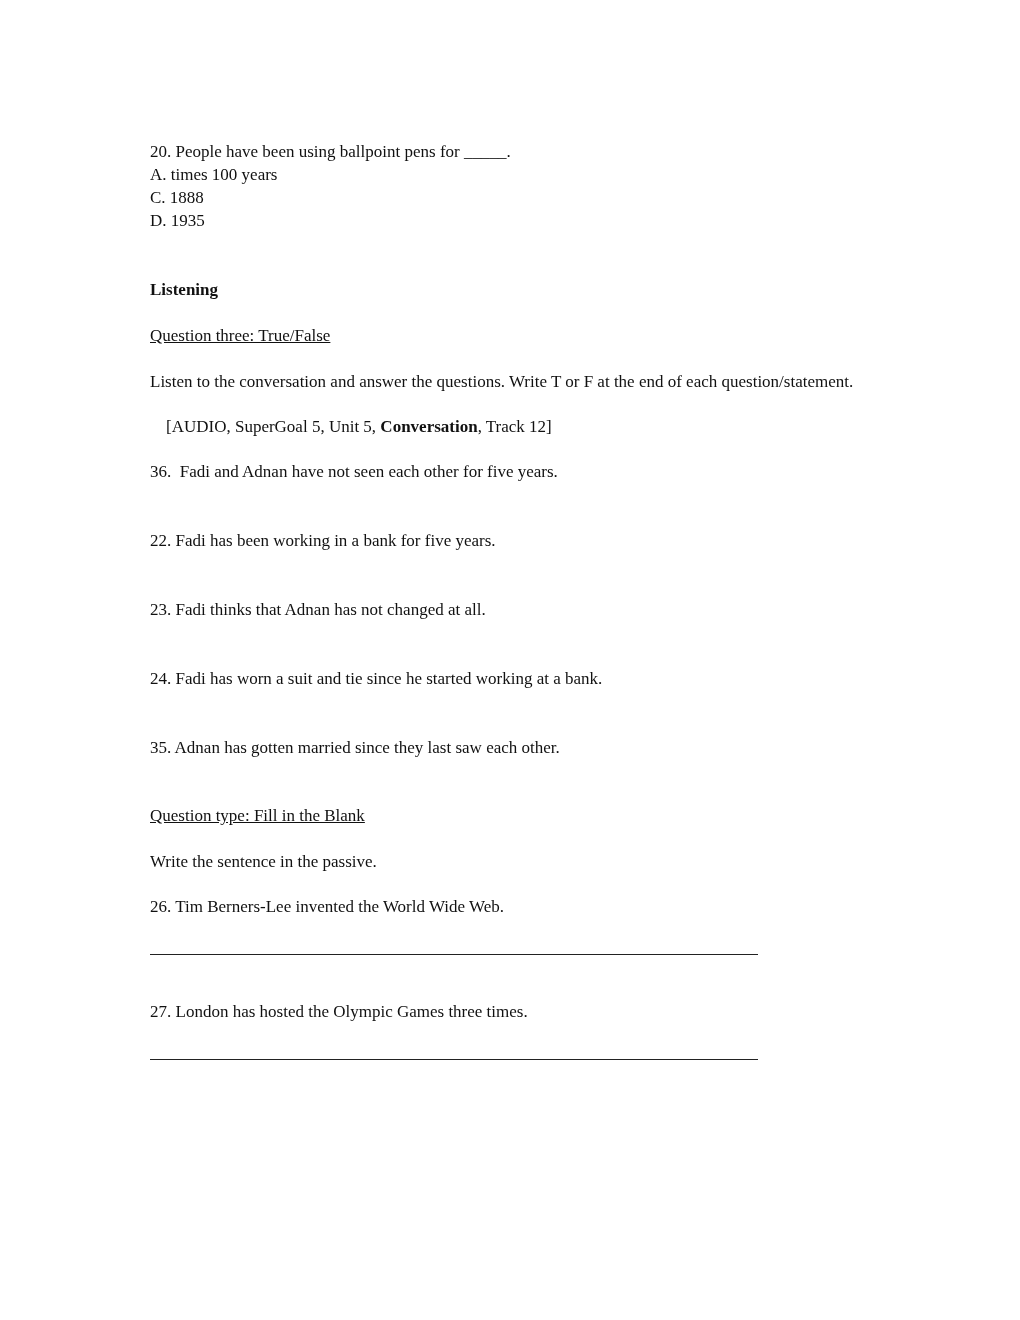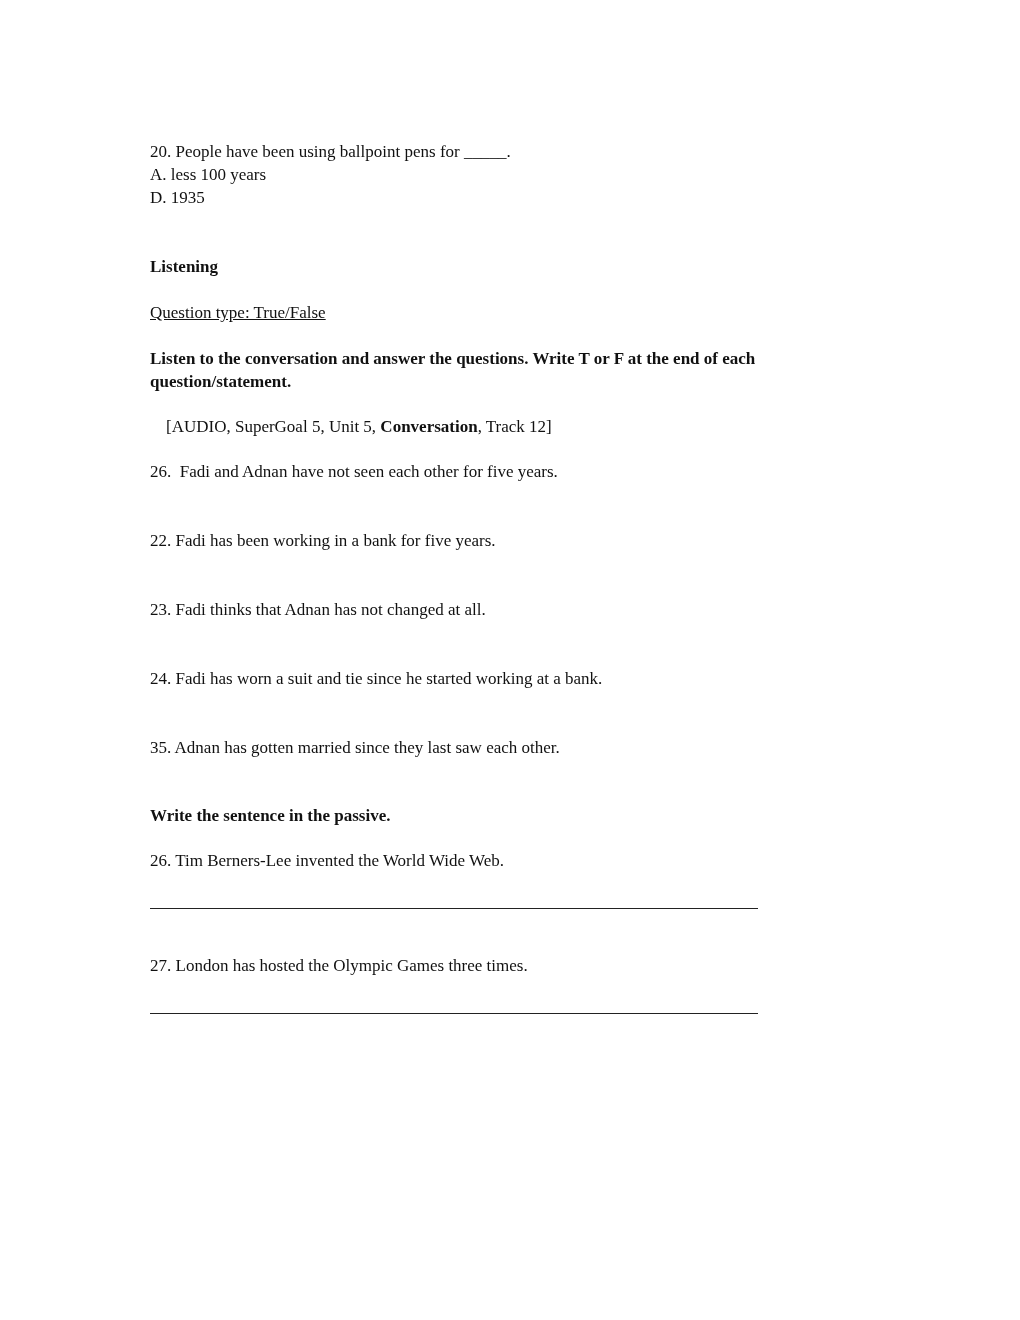--- a/index.html
+++ b/index.html
@@ -37,21 +37,21 @@
   }
   .heading {
     font-weight: bold;
     margin: 12px 0 23px 0;
   }
   .qtype {
     text-decoration: underline;
     margin: 0 0 23px 0;
   }
   .bold-instructions {
-    font-weight: bold;
+    font-weight: normal;
     margin: 0 0 22px 0;
   }
   .audio-line {
     margin: 0 0 22px 16px;
   }
   .audio-line .bold {
     font-weight: bold;
   }
   .listening-q {
     margin: 0 0 46px 0;
@@ -71,36 +71,38 @@
   }
 </style>
 </head>
 <body>
 
 <div class="page">
   <div class="content">
 
     <div class="block tight">
       <p>20. People have been using ballpoint pens for _____.</p>
-      <p>A. less 100 years</p>
+      <p>A. times 100 years</p>
+      <p>C. 1888</p>
       <p>D. 1935</p>
     </div>
 
     <p class="heading">Listening</p>
-    <p class="qtype">Question type: True/False</p>
+    <p class="qtype">Question three: True/False</p>
     <p class="bold-instructions">Listen to the conversation and answer the questions. Write T or F at the end of each question/statement.</p>
 
     <p class="audio-line"><span>[AUDIO, SuperGoal 5, Unit 5, </span><span class="bold">Conversation</span><span>, Track 12]</span></p>
 
-    <p class="listening-q">26.  Fadi and Adnan have not seen each other for five years.</p>
+    <p class="listening-q">36.  Fadi and Adnan have not seen each other for five years.</p>
     <p class="listening-q">22. Fadi has been working in a bank for five years.</p>
     <p class="listening-q">23. Fadi thinks that Adnan has not changed at all.</p>
     <p class="listening-q">24. Fadi has worn a suit and tie since he started working at a bank.</p>
     <p class="listening-q last">35. Adnan has gotten married since they last saw each other.</p>
 
+    <p class="qtype">Question type: Fill in the Blank</p>
     <p class="bold-instructions">Write the sentence in the passive.</p>
 
     <p class="fmf-q">26. Tim Berners-Lee invented the World Wide Web.</p>
     <div class="answer-line"></div>
 
     <p class="fmf-q">27. London has hosted the Olympic Games three times.</p>
     <div class="answer-line"></div>
 
   </div>
 </div>

